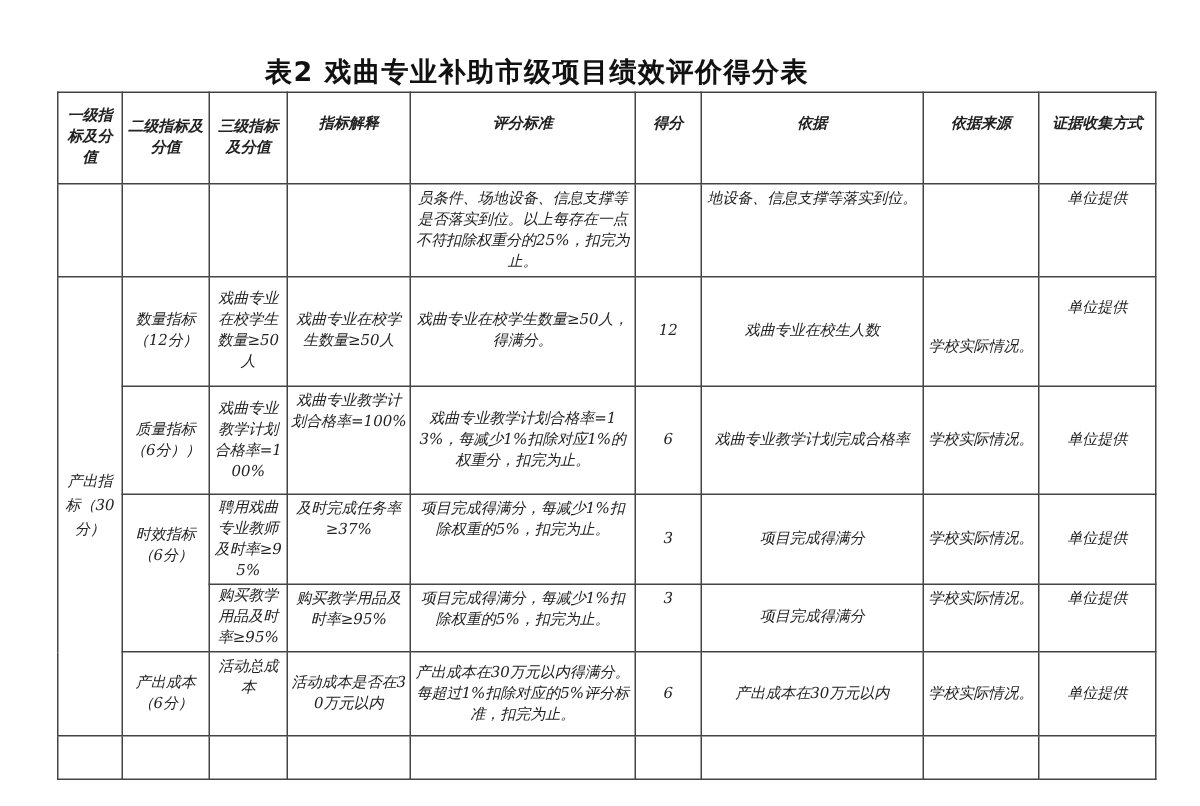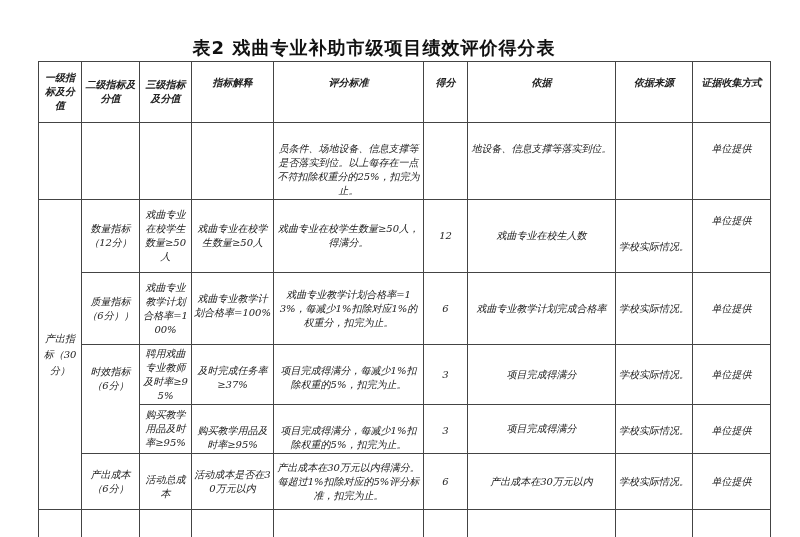--- a/index.html
+++ b/index.html
@@ -1,36 +1,36 @@
 <!DOCTYPE html>
 <html><head>
   <meta charset="utf-8">
   <style>
     html, body { margin: 0; padding: 0; }
     body {
       width: 800px; height: 537px; background: #ffffff; position: relative; overflow: hidden;
       font-family: "DejaVu Serif", "Liberation Serif", serif; color: #222;
     }
     .title {
-      position: absolute; left: 16px; width: 716px; top: 36px; text-align: center;
+      position: absolute; left: 0; width: 716px; top: 36px; text-align: center;
       font-family: "DejaVu Sans", "Liberation Sans", sans-serif;
       font-size: 18px; font-weight: bold; letter-spacing: 1px; color: #111;
     }
     table {
       position: absolute; left: 38px; top: 61px;
       border-collapse: collapse; table-layout: fixed; width: 732px;
     }
     td, th {
       border: 1px solid #444; padding: 1px 2px; vertical-align: middle;
       font-size: 10px; line-height: 14px; text-align: center; word-break: break-all;
       font-weight: normal;
     }
     th { font-weight: bold; font-family: "DejaVu Sans", "Liberation Sans", sans-serif; font-size: 10px; }
     th.top { vertical-align: top; padding-top: 14px; text-align: center; }
-    td.top { vertical-align: top; padding-top: 19px; }
+    td.top { vertical-align: top; padding-top: 3px; }
     table { border: 1.5px solid #333; font-style: italic; }
     .lvl1 { letter-spacing: 0; line-height: 16px; margin-left: 32px; }
   </style>
 </head>
 <body>
 
 <div class="title">表2   戏曲专业补助市级项目绩效评价得分表</div>
 
 <table>
   <colgroup>

